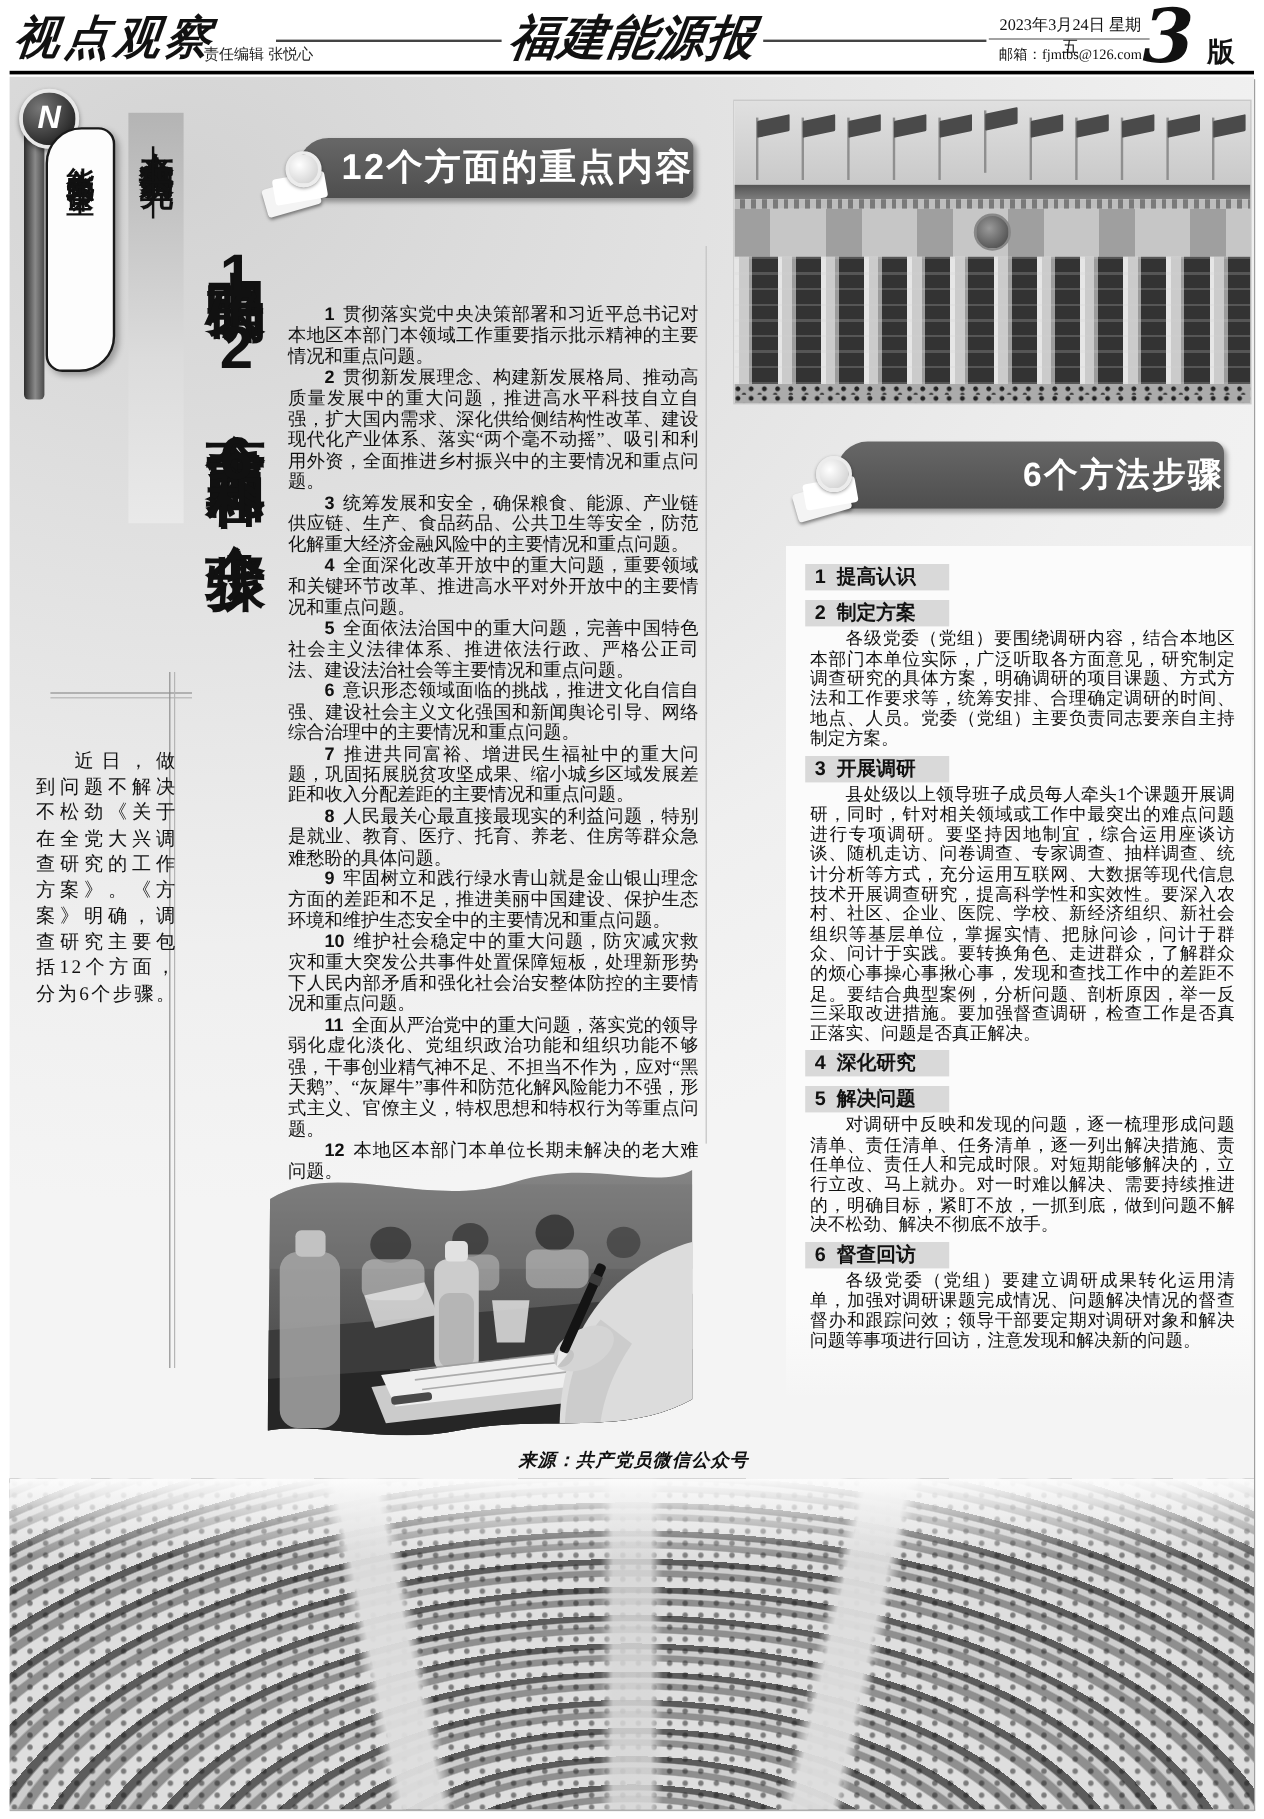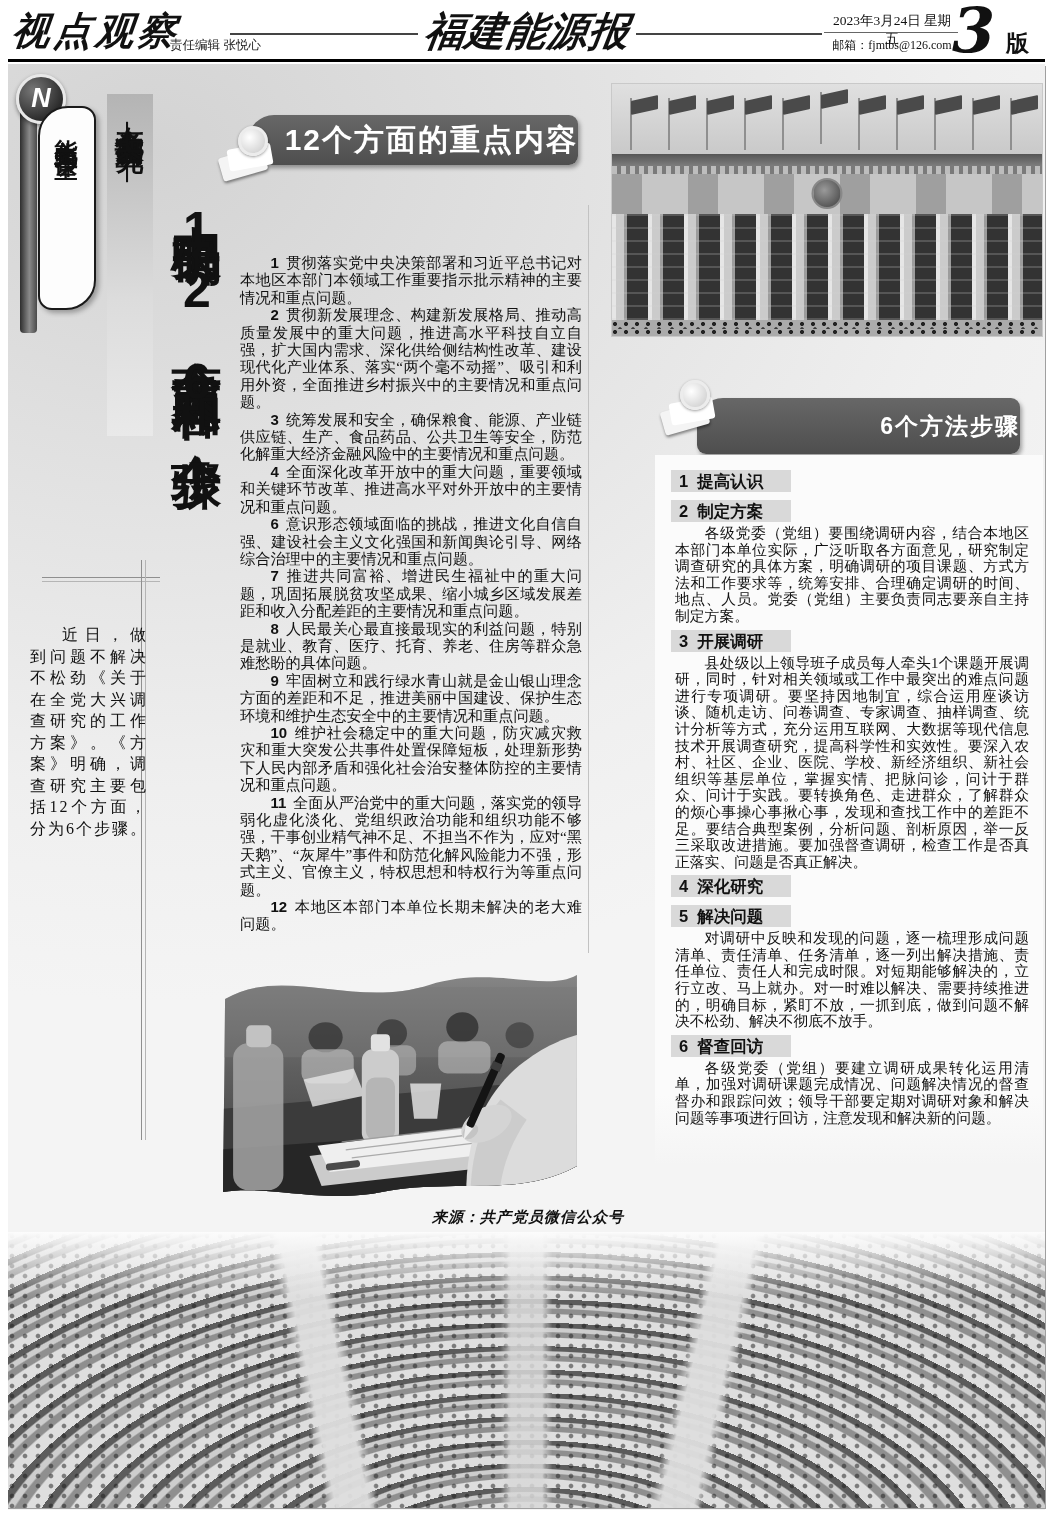--- a/index.html
+++ b/index.html
@@ -55,21 +55,21 @@
   .deco-h1{position:absolute;left:42px;top:577px;width:118px;height:1px;background:#8f8f8f;}
   .deco-h2{position:absolute;left:42px;top:581px;width:118px;height:1px;background:#b5b5b5;}
   .deco-v1{position:absolute;left:141px;top:560px;width:1px;height:580px;background:#8f8f8f;}
   .deco-v2{position:absolute;left:145px;top:560px;width:1px;height:580px;background:#b5b5b5;}
 
   
   .banner{position:absolute;background:linear-gradient(180deg,#676767,#4e4e4e);color:#fff;
      font-family:"Liberation Sans",sans-serif;font-weight:bold;text-align:right;
      border-radius:26px 9px 9px 9px;box-shadow:2px 3px 4px rgba(0,0,0,.35);}
   .banner.aspects{left:248px;top:115px;width:330px;height:50px;font-size:30px;line-height:50px;letter-spacing:2px;}
-  .banner.steps{left:697px;top:368px;width:323px;height:56px;font-size:23px;line-height:56px;letter-spacing:2px;margin-top:30px;}
+  .banner.steps{left:697px;top:368px;width:323px;height:56px;font-size:28px;line-height:56px;letter-spacing:2px;}
   .banner-icon{position:absolute;width:60px;height:52px;}
   .banner-icon.aspects-i{left:218px;top:128px;}
   .banner-icon.steps-i{left:660px;top:382px;}
   .banner-icon .page1{position:absolute;left:2px;top:24px;width:46px;height:24px;background:#f4f4f4;
      border-radius:3px;transform:rotate(-16deg);box-shadow:0 2px 3px rgba(0,0,0,.45);}
   .banner-icon .page2{position:absolute;left:10px;top:18px;width:44px;height:22px;background:#ffffff;
      border-radius:3px;transform:rotate(-10deg);}
   .banner-icon .lens{position:absolute;left:20px;top:-2px;width:24px;height:24px;border-radius:50%;
      background:radial-gradient(circle at 35% 35%, #ffffff, #c8c8c8);border:3px solid #ececec;
      box-shadow:0 1px 3px rgba(0,0,0,.4);}
@@ -177,20 +177,21 @@
     <div class="page1"></div>
       <div class="page2"></div>
       <div class="lens"></div>
   </div>
 
   <div class="aspects-list">
     <p><b>1</b><span>贯彻落实党中央决策部署和习近平总书记对本地区本部门本领域工作重要指示批示精神的主要情况和重点问题。</span></p>
     <p><b>2</b><span>贯彻新发展理念、构建新发展格局、推动高质量发展中的重大问题，推进高水平科技自立自强，扩大国内需求、深化供给侧结构性改革、建设现代化产业体系、落实“两个毫不动摇”、吸引和利用外资，全面推进乡村振兴中的主要情况和重点问题。</span></p>
     <p><b>3</b><span>统筹发展和安全，确保粮食、能源、产业链供应链、生产、食品药品、公共卫生等安全，防范化解重大经济金融风险中的主要情况和重点问题。</span></p>
     <p><b>4</b><span>全面深化改革开放中的重大问题，重要领域和关键环节改革、推进高水平对外开放中的主要情况和重点问题。</span></p>
+    <p><b>5</b><span>全面依法治国中的重大问题，完善中国特色社会主义法律体系、推进依法行政、严格公正司法、建设法治社会等主要情况和重点问题。</span></p>
     <p><b>6</b><span>意识形态领域面临的挑战，推进文化自信自强、建设社会主义文化强国和新闻舆论引导、网络综合治理中的主要情况和重点问题。</span></p>
     <p><b>7</b><span>推进共同富裕、增进民生福祉中的重大问题，巩固拓展脱贫攻坚成果、缩小城乡区域发展差距和收入分配差距的主要情况和重点问题。</span></p>
     <p><b>8</b><span>人民最关心最直接最现实的利益问题，特别是就业、教育、医疗、托育、养老、住房等群众急难愁盼的具体问题。</span></p>
     <p><b>9</b><span>牢固树立和践行绿水青山就是金山银山理念方面的差距和不足，推进美丽中国建设、保护生态环境和维护生态安全中的主要情况和重点问题。</span></p>
     <p><b>10</b><span>维护社会稳定中的重大问题，防灾减灾救灾和重大突发公共事件处置保障短板，处理新形势下人民内部矛盾和强化社会治安整体防控的主要情况和重点问题。</span></p>
     <p><b>11</b><span>全面从严治党中的重大问题，落实党的领导弱化虚化淡化、党组织政治功能和组织功能不够强，干事创业精气神不足、不担当不作为，应对“黑天鹅”、“灰犀牛”事件和防范化解风险能力不强，形式主义、官僚主义，特权思想和特权行为等重点问题。</span></p>
     <p><b>12</b><span>本地区本部门本单位长期未解决的老大难问题。</span></p>
   </div>
 
   <div class="meeting-photo">

